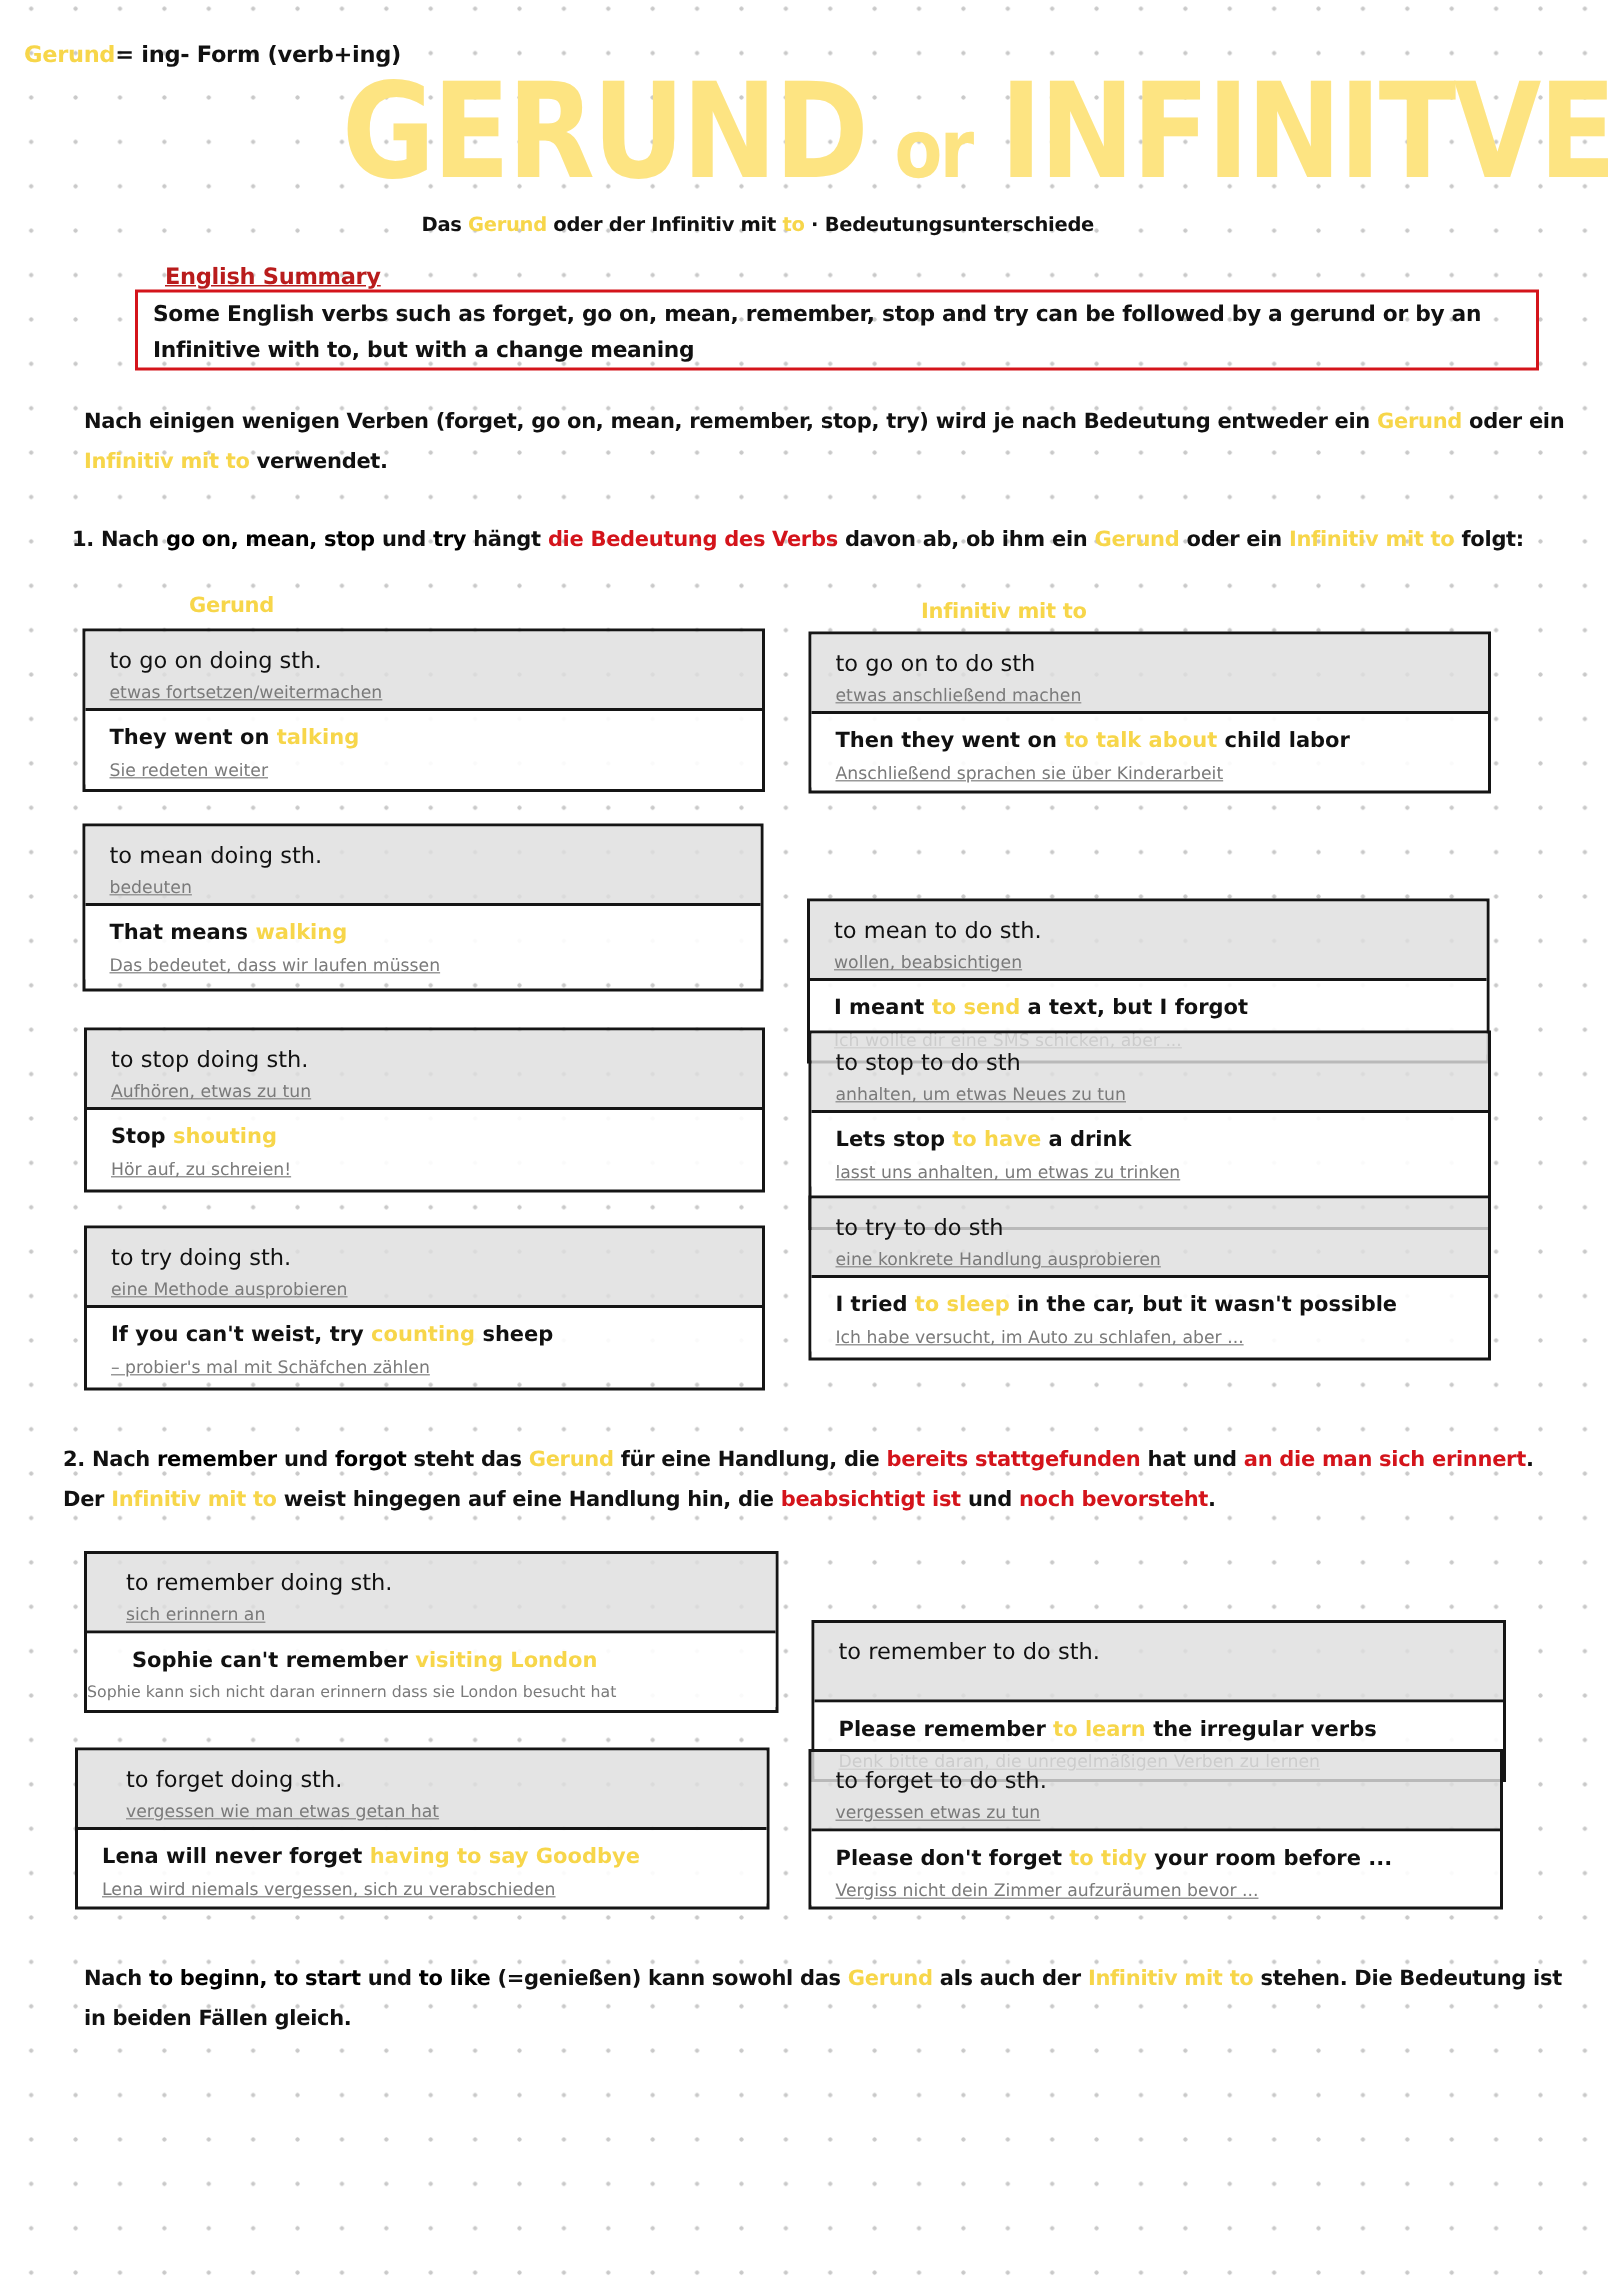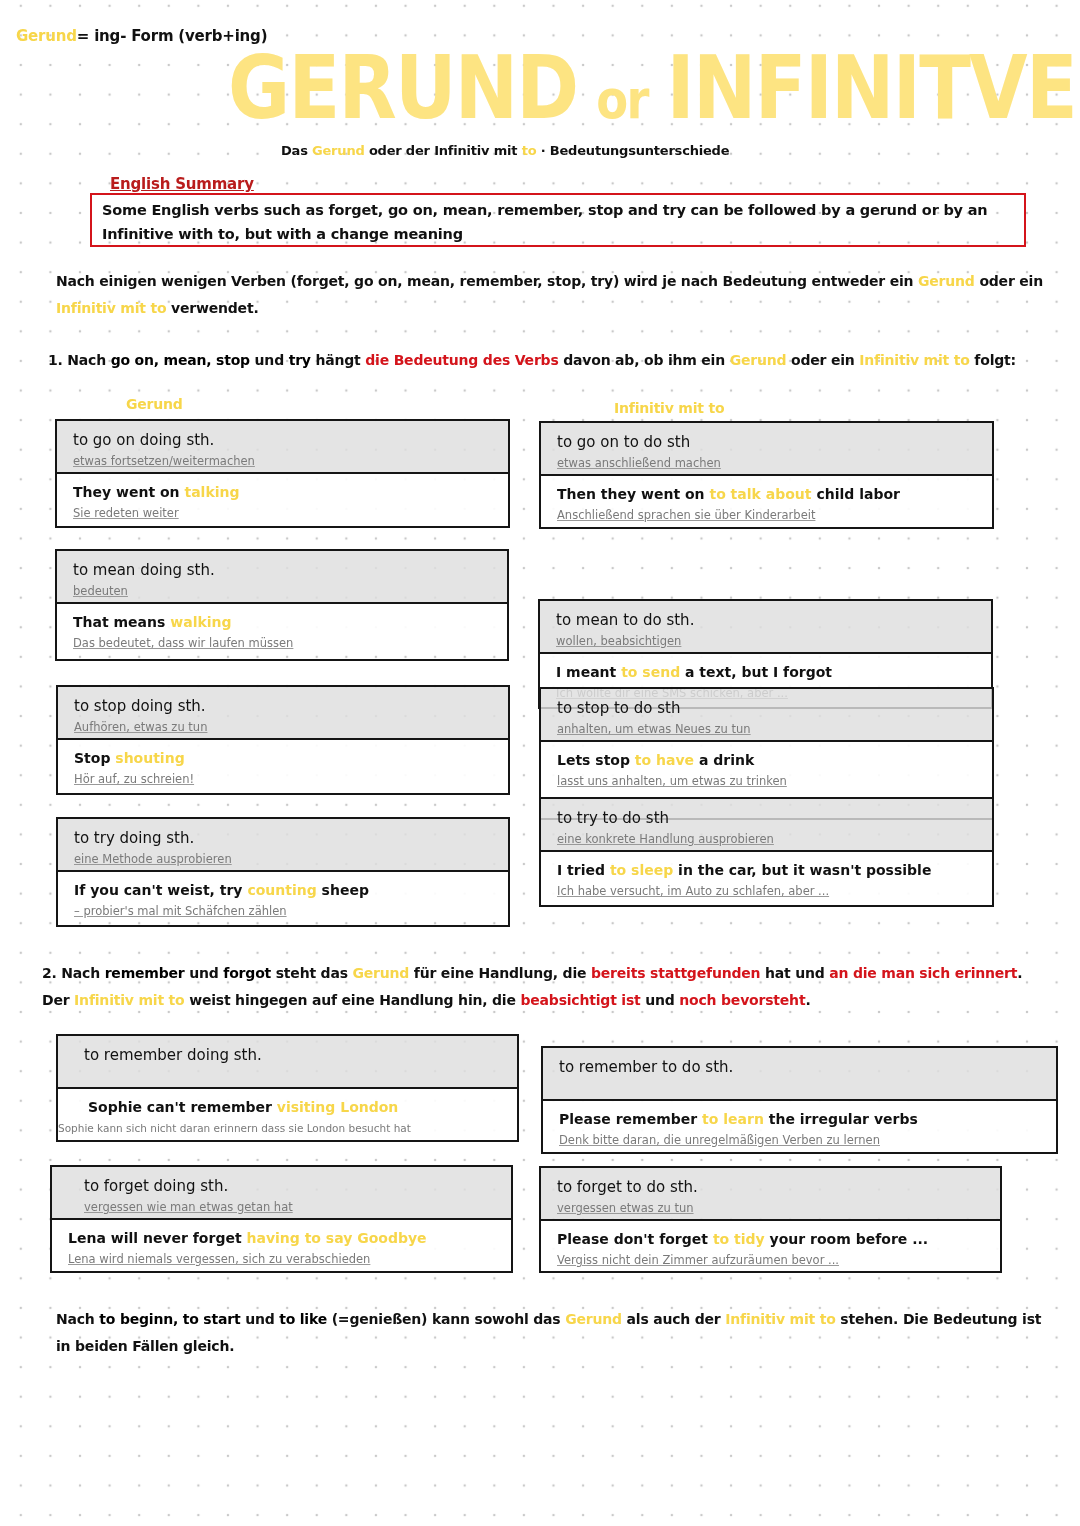--- a/index.html
+++ b/index.html
@@ -213,27 +213,28 @@
   <span>weist hingegen auf eine Handlung hin, die</span>
   <span class="r">beabsichtigt</span>
   <span class="r">ist</span>
   <span>und</span>
   <span class="r">noch bevorsteht</span><span>.</span>
 </div>
 
 <div class="abs card" style="left:56px;top:1034px;width:463px;height:108px;">
   <div class="head" style="padding-left:26px;">
       <div class="rule">to remember doing sth.</div>
+      <div class="trans">sich erinnern an</div>
     </div>
   <div class="body" style="padding-left:0;">
       <div class="ex" style="padding-left:30px;"><span>Sophie can't remember</span> <span class="yl">visiting London</span> <span></span></div>
       <div class="ex-trans" style="text-decoration:none;font-size:10.5px;">Sophie kann sich nicht daran erinnern dass sie London besucht hat</div>
     </div>
 </div>
-<div class="abs card" style="left:541px;top:1046px;width:517px;height:108px;">
+<div class="abs card" style="left:541px;top:1080px;width:463px;height:108px;">
   <div class="head">
       <div class="rule">to remember to do sth.</div>
     </div>
   <div class="body">
       <div class="ex"><span>Please remember</span> <span class="yl">to learn</span> <span>the irregular verbs</span></div>
       <div class="ex-trans">Denk bitte daran, die unregelmäßigen Verben zu lernen</div>
     </div>
 </div>
 
 <div class="abs card" style="left:50px;top:1165px;width:463px;height:108px;">

